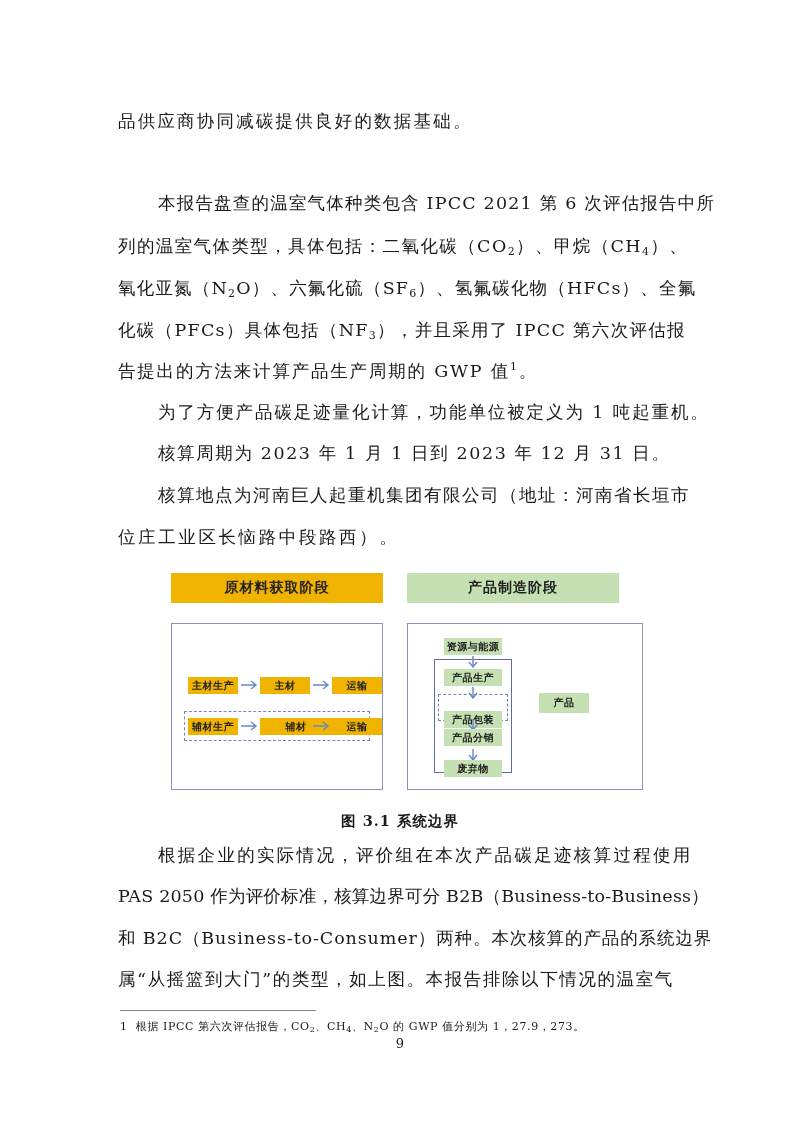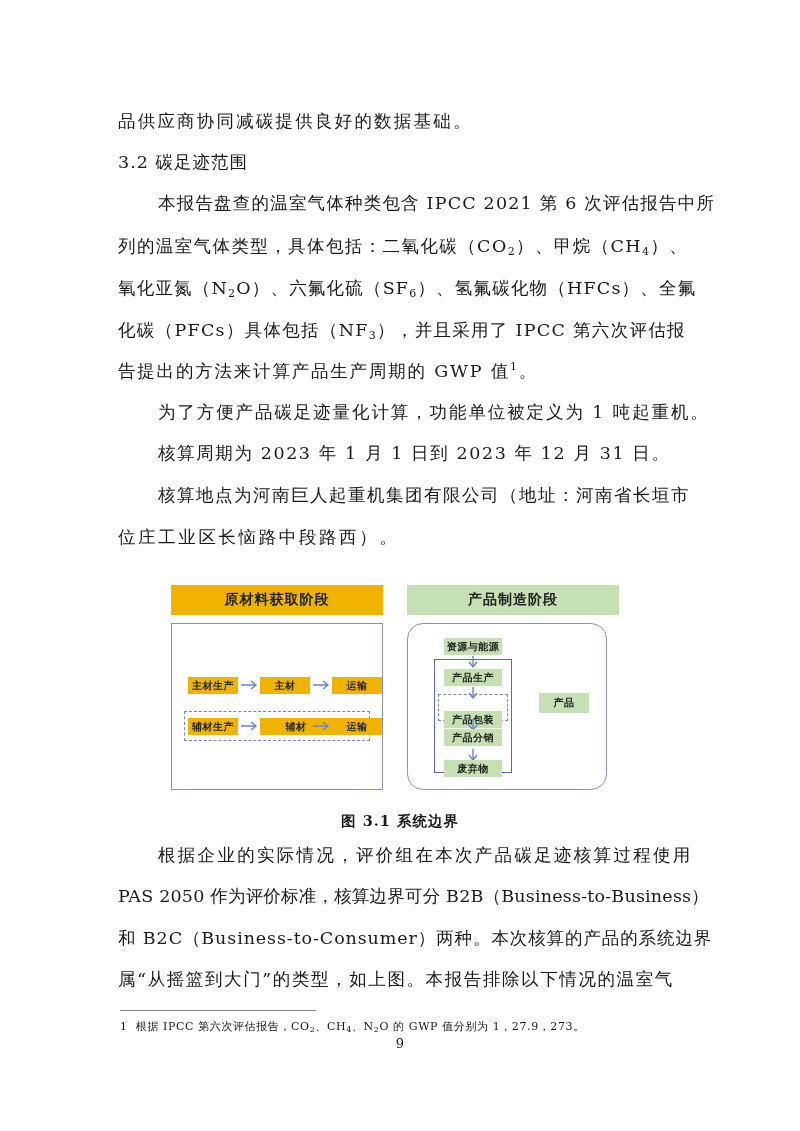--- a/index.html
+++ b/index.html
@@ -13,21 +13,21 @@
     position: absolute; left: 118px; width: 566px; font-size: 17.5px;
     line-height: 24px; letter-spacing: 2.2px; white-space: nowrap;
   }
   .indent { left: 158px; }
   sub { font-size: 11px; vertical-align: -3px; line-height: 0; }
   sup { font-size: 11px; vertical-align: 7px; line-height: 0; }
 
   
   .stage-header {
     position: absolute; height: 30px; display: flex; align-items: center; justify-content: center;
-    font-size: 14px; font-weight: bold; letter-spacing: 1px; color: #222; margin-top: 12px;
+    font-size: 14px; font-weight: bold; letter-spacing: 1px; color: #222;
   }
   .yellow { background: #f0b400; }
   .green { background: #c5e0b3; }
   .panel { position: absolute; border: 1.5px solid #8a93c0; background: #fff; box-sizing: border-box; }
   .box {
     position: absolute; height: 17px; display: flex; align-items: center; justify-content: center;
     font-size: 10px; font-weight: bold; color: #222; letter-spacing: 0.5px;
     font-family: "DejaVu Sans", sans-serif;
   }
   .arrow-r { position: absolute; width: 18px; height: 10px; }
@@ -45,21 +45,20 @@
   }
   .footnote sub { font-size: 8px; vertical-align: -2px; }
   .pagenum { position: absolute; left: 0; width: 800px; top: 1036px; text-align: center; font-size: 13px; }
 </style>
 </head>
 <body>
 
 <div class="page">
 
   <div class="line" style="top:109px;">品供应商协同减碳提供良好的数据基础。</div>
-  <div class="line" style="top:150px; letter-spacing:1px;">3.2  碳足迹范围</div>
 
   <div class="line indent" style="top:191px; letter-spacing:1.2px;">本报告盘查的温室气体种类包含 IPCC 2021 第 6 次评估报告中所</div>
   <div class="line" style="top:234px; letter-spacing:1.4px;"><span>列的温室气体类型，具体包括：二氧化碳（CO</span><sub>2</sub><span>）、甲烷（CH</span><sub>4</sub><span>）、</span></div>
   <div class="line" style="top:276px; letter-spacing:1.2px;"><span>氧化亚氮（N</span><sub>2</sub><span>O）、六氟化硫（SF</span><sub>6</sub><span>）、氢氟碳化物（HFCs）、全氟</span></div>
   <div class="line" style="top:318px; letter-spacing:1.3px;"><span>化碳（PFCs）具体包括（NF</span><sub>3</sub><span>），并且采用了 IPCC 第六次评估报</span></div>
   <div class="line" style="top:359px; letter-spacing:1.8px;"><span>告提出的方法来计算产品生产周期的 GWP 值</span><sup>1</sup><span>。</span></div>
 
   <div class="line indent" style="top:400px; letter-spacing:1.9px;">为了方便产品碳足迹量化计算，功能单位被定义为 1 吨起重机。</div>
   <div class="line indent" style="top:441px; letter-spacing:1.6px;">核算周期为 2023 年 1 月 1 日到 2023 年 12 月 31 日。</div>
   <div class="line indent" style="top:483px; letter-spacing:1.5px;">核算地点为河南巨人起重机集团有限公司（地址：河南省长垣市</div>
@@ -84,21 +83,21 @@
           <path d="M1 5 H15 M11 1 L16 5 L11 9" stroke="#6b86c6" stroke-width="1.4" fill="none"></path>
         </svg>
       <div class="box yellow" style="left:88px; top:94px; width:72px;">辅材</div>
       <svg class="arrow-r" style="left:140px; top:97px;" viewBox="0 0 18 10">
           <path d="M1 5 H15 M11 1 L16 5 L11 9" stroke="#6b86c6" stroke-width="1.4" fill="none"></path>
         </svg>
       <div class="box yellow" style="left:160px; top:94px; width:50px;">运输</div>
     </div>
 
     <div class="stage-header green" style="left:407px; top:573px; width:212px;">产品制造阶段</div>
-    <div class="panel" style="left:407px; top:623px; width:200px; height:167px;border-radius:16px;">
+    <div class="panel" style="left:407px; top:623px; width:236px; height:167px;">
       <div class="solid-frame" style="left:26px; top:35px; width:78px; height:114px;"></div>
       <div class="box green" style="left:36px; top:14px; width:58px;">资源与能源</div>
       <svg class="arrow-d" style="left:60px; top:32px;" viewBox="0 0 10 12">
           <path d="M5 0 V10 M1 6 L5 11 L9 6" stroke="#6b86c6" stroke-width="1.4" fill="none"></path>
         </svg>
       <div class="box green" style="left:36px; top:45px; width:58px;">产品生产</div>
       <svg class="arrow-d" style="left:60px; top:63px;" viewBox="0 0 10 12">
           <path d="M5 0 V10 M1 6 L5 11 L9 6" stroke="#6b86c6" stroke-width="1.4" fill="none"></path>
         </svg>
       <div class="dash-frame" style="left:30px; top:70px; width:70px; height:27px;"></div>

